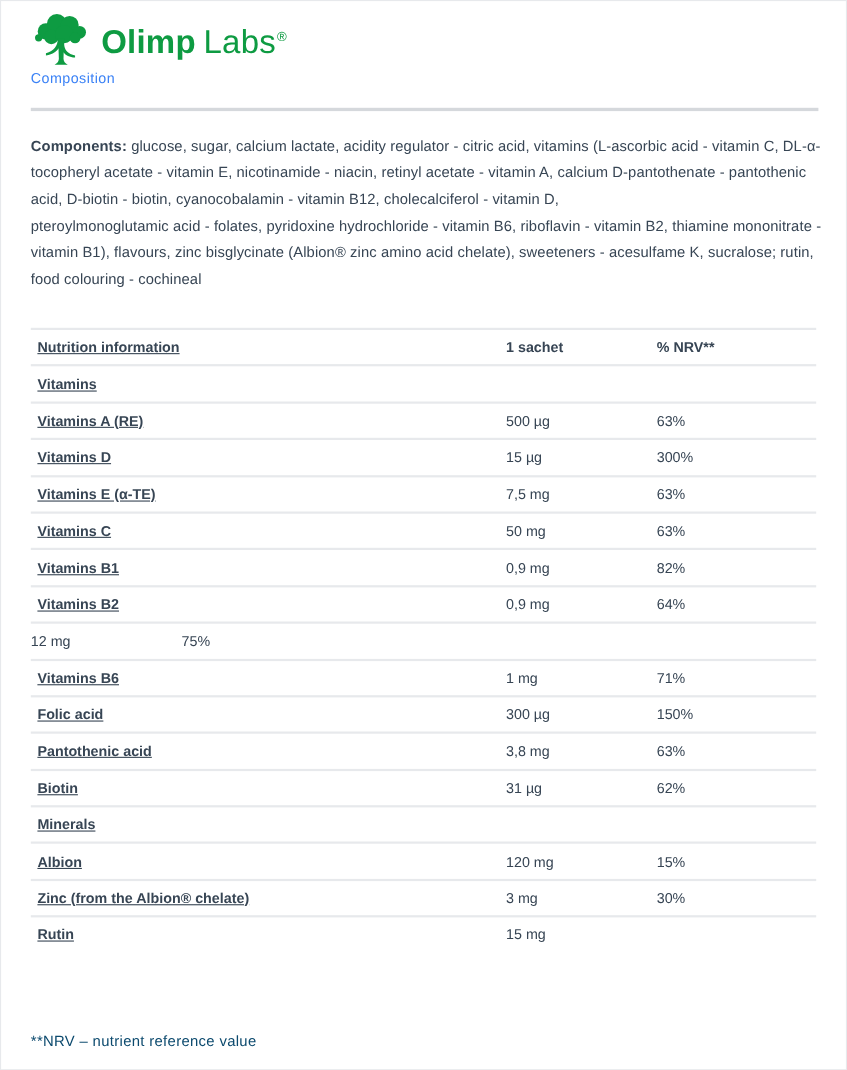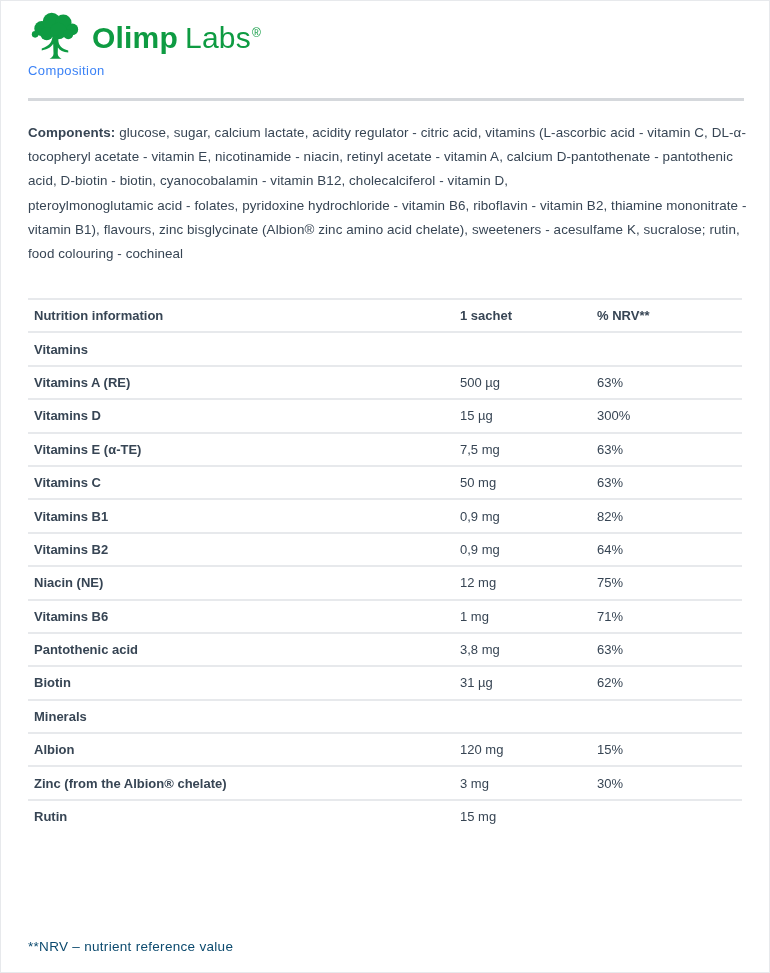--- a/index.html
+++ b/index.html
@@ -74,21 +74,21 @@
     width: 714px;
   }
   .t-row {
     display: flex;
     align-items: center;
     height: 31.4px;
     border-top: 2px solid #e7e9ec;
     font-size: 13px;
   }
   .t-row.header .cell { font-weight: 700; }
-  .c1 { width: 432px; padding-left: 6px; font-weight: 600; box-sizing: border-box; }
+  .c1 { width: 432px; padding-left: 6px; font-weight: 600; box-sizing: border-box; text-decoration: underline; }
   .c2 { width: 137px; font-weight: 400; }
   .c3 { flex: 1; font-weight: 400; }
   .t-row.section .c1 { width: auto; flex: 1; font-weight: 700; }
   
   .footnote {
     position: absolute;
     left: 27px;
     top: 938px;
     font-size: 13.5px;
     color: #0c4a6e;
@@ -176,31 +176,35 @@
       <div class="cell c3">82%</div>
     </div>
 
     <div class="t-row">
       <div class="cell c1">Vitamins B2</div>
       <div class="cell c2">0,9 mg</div>
       <div class="cell c3">64%</div>
     </div>
 
     <div class="t-row">
-      <div class="cell c1">Niacin (NE)</div>
       <div class="cell c2">12 mg</div>
       <div class="cell c3">75%</div>
     </div>
 
     <div class="t-row">
       <div class="cell c1">Vitamins B6</div>
       <div class="cell c2">1 mg</div>
       <div class="cell c3">71%</div>
     </div>
 
+    <div class="t-row">
+      <div class="cell c1">Folic acid</div>
+      <div class="cell c2">300 µg</div>
+      <div class="cell c3">150%</div>
+    </div>
 
 
     <div class="t-row">
       <div class="cell c1">Pantothenic acid</div>
       <div class="cell c2">3,8 mg</div>
       <div class="cell c3">63%</div>
     </div>
 
     <div class="t-row">
       <div class="cell c1">Biotin</div>

